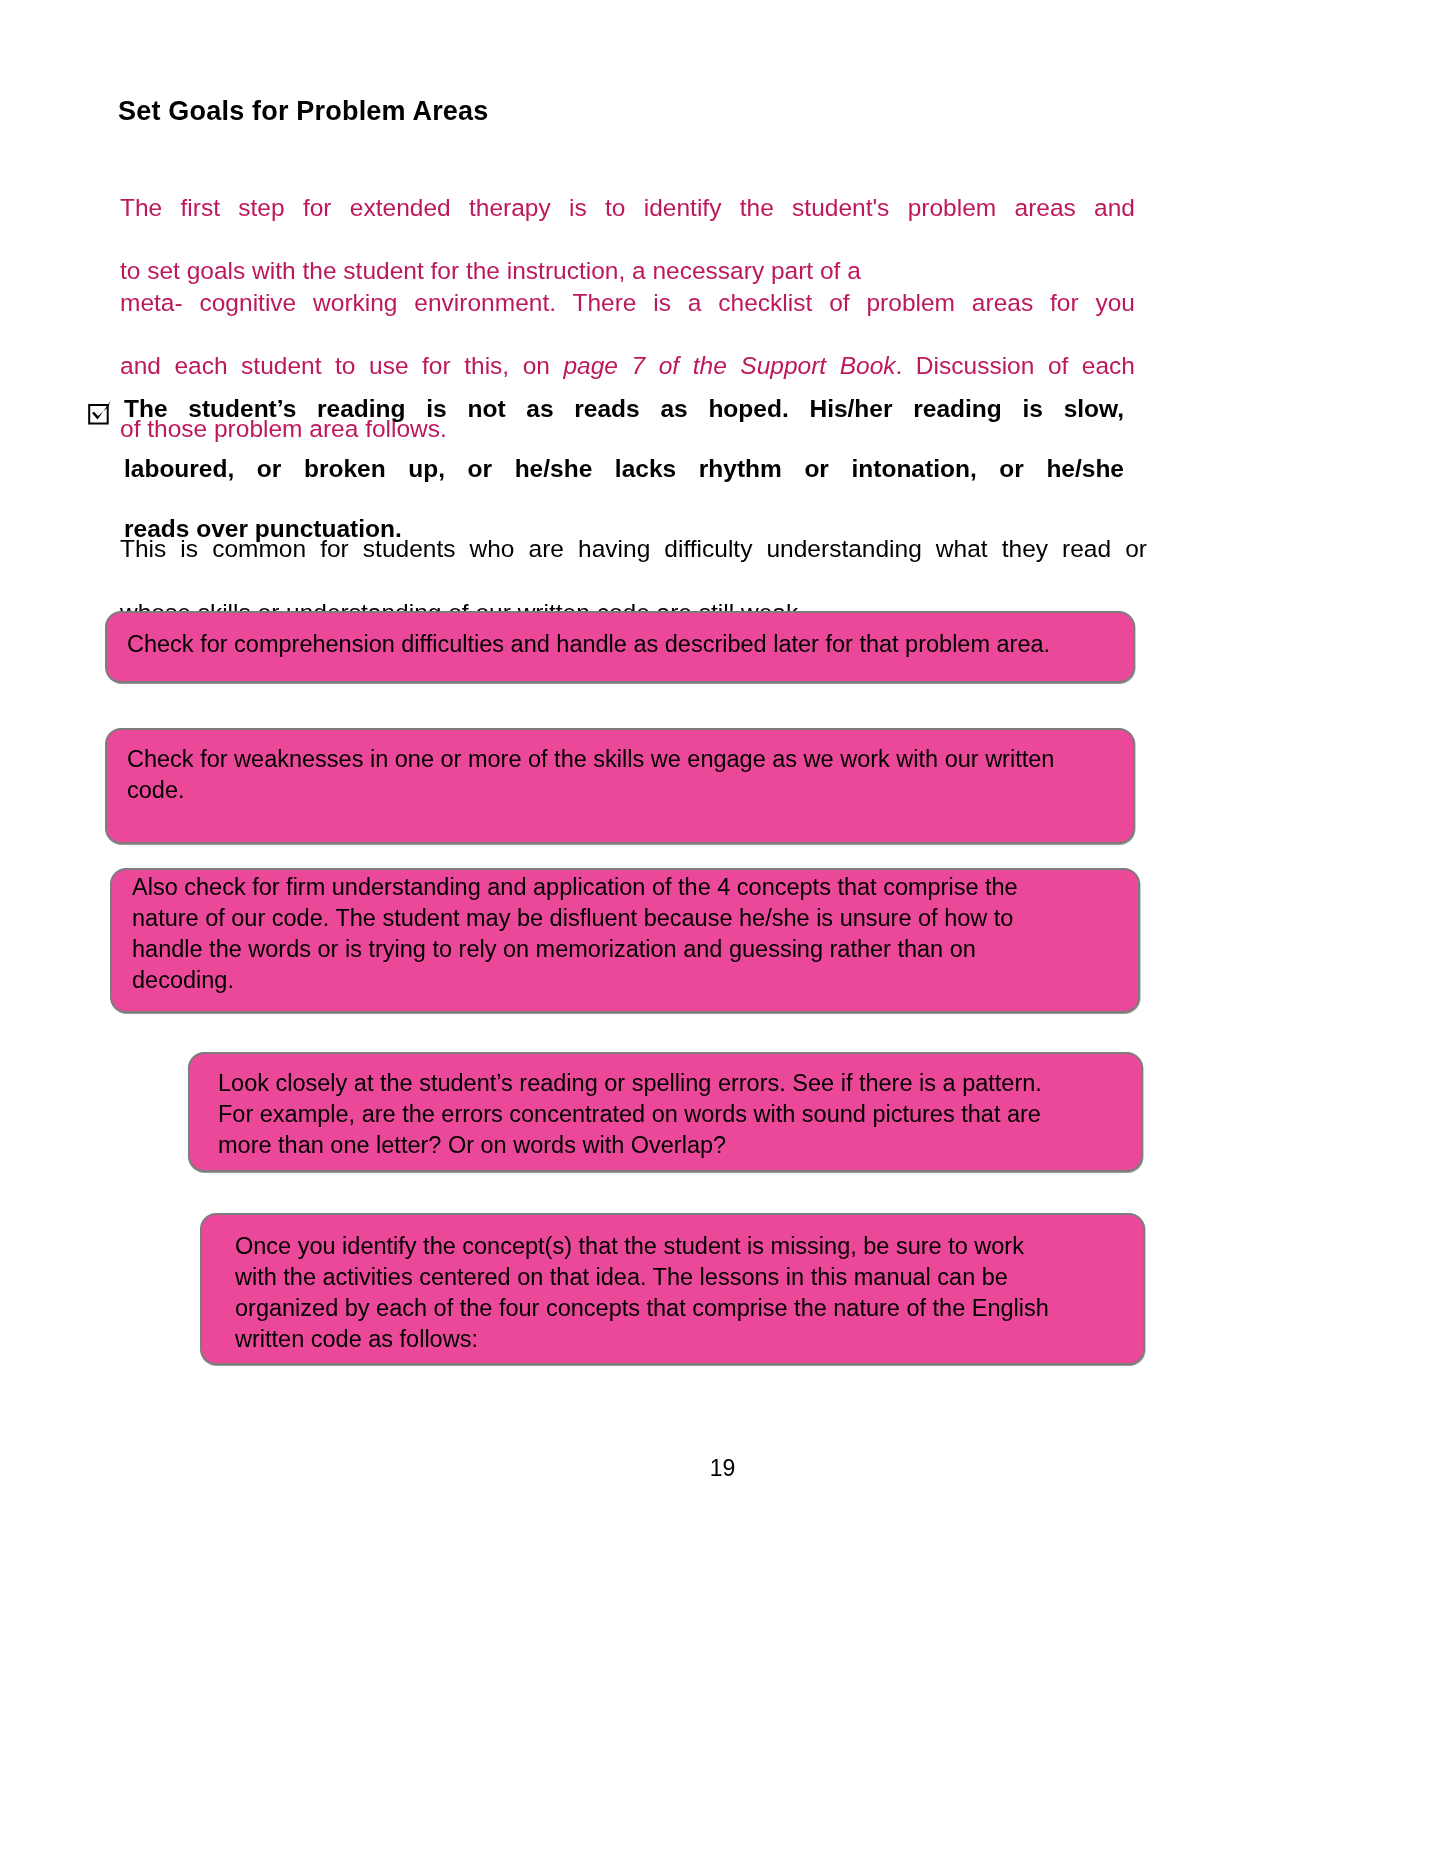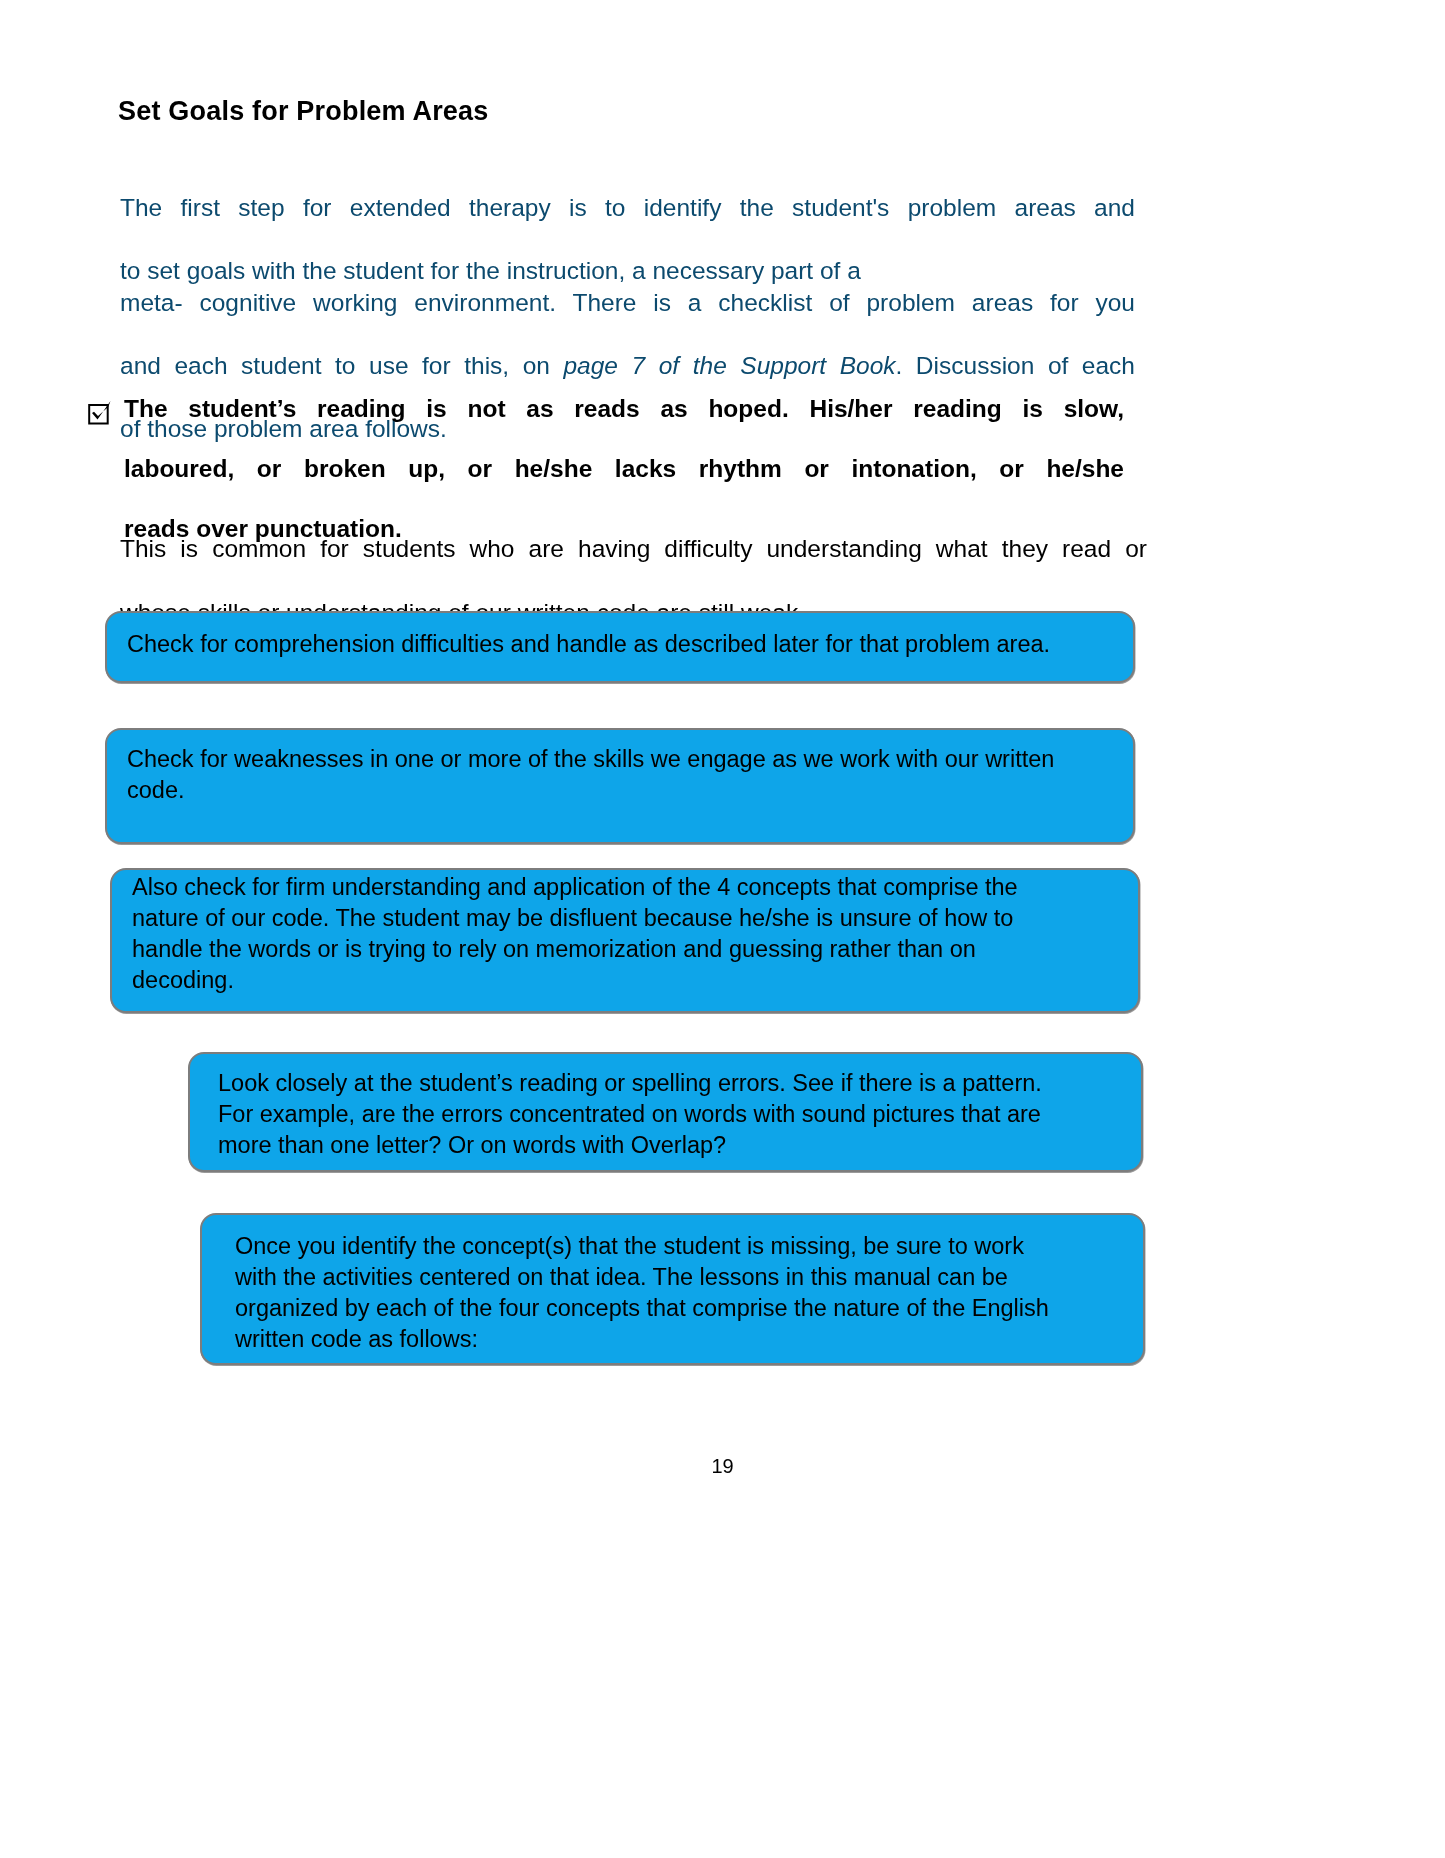--- a/index.html
+++ b/index.html
@@ -35,21 +35,21 @@
 
   
   .intro-para {
     position: absolute;
     left: 120px;
     top: 192px;
     width: 1015px;
     font-size: 24.5px;
     line-height: 31.5px;
     text-align: justify;
-    color: #0c4a6e;
+    color: #be185d;
   }
   .intro-para .ital { font-style: italic; }
   .intro-para .line {
     display: block;
     text-align: justify;
   }
   .intro-para .line::after {
     content: "";
     display: inline-block;
     width: 100%;
@@ -110,21 +110,21 @@
   .body-para .line::after {
     content: "";
     display: inline-block;
     width: 100%;
   }
   .body-para .line.last::after { display: none; }
 
   
   .callout {
     position: absolute;
-    background: #0ea5e9;
+    background: #ec4899;
     border: 2.5px solid #7d7d7d;
     border-radius: 16px;
     box-shadow: 0.5px 1px 0 #9a9a9a;
     font-size: 23.5px;
     line-height: 31px;
     color: #000;
     padding: 17px 22px 17px 20px;
   }
   .callout .ctext {
     display: block;
@@ -137,21 +137,21 @@
   #callout-4 { left: 188px; top: 1052px; width: 955px; height: 120px; padding-top: 14px; padding-left: 28px; }
   #callout-5 { left: 200px; top: 1213px; width: 945px; height: 152px; padding-top: 16px; padding-left: 33px; }
 
   
   .page-number {
     position: absolute;
     left: 0;
     top: 1455px;
     width: 1445px;
     text-align: center;
-    font-size: 20px;
+    font-size: 23px;
     color: #000;
   }
 </style>
 </head>
 <body>
 
 <div class="page">
 
   <div class="page-title">Set Goals for Problem Areas</div>
 

